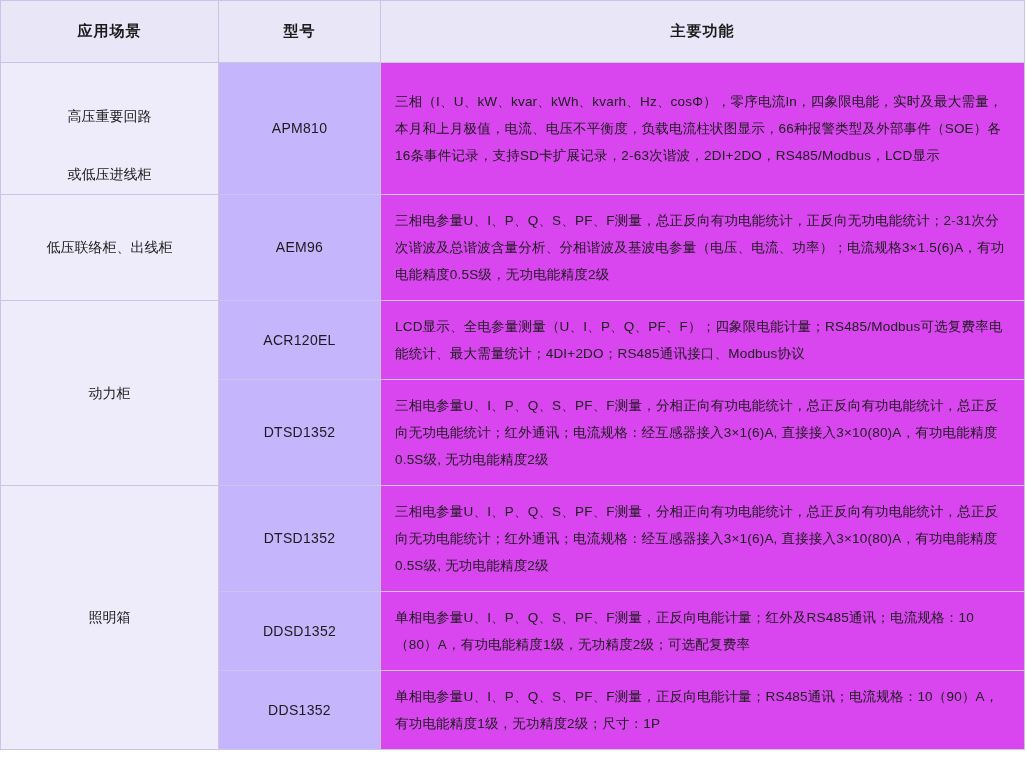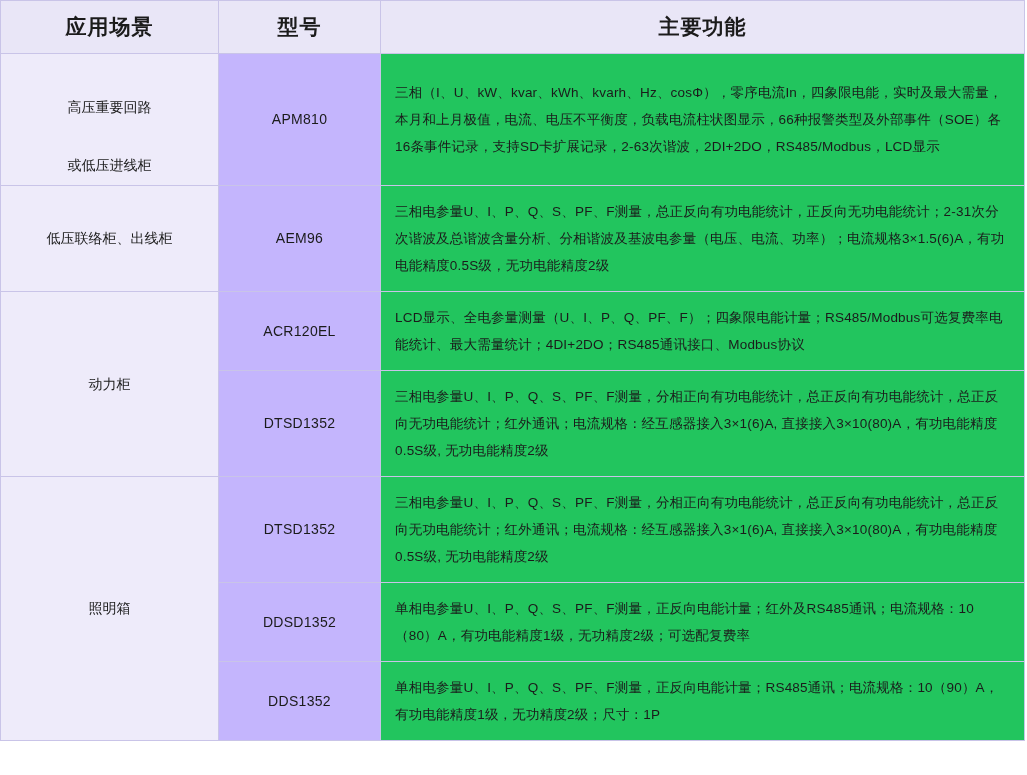--- a/index.html
+++ b/index.html
@@ -28,42 +28,42 @@
   table.spec col.c2 { width: 162px; }
   table.spec col.c3 { width: 644px; }
 
   table.spec th, table.spec td {
     border: 1px solid #c9c4e8;
     vertical-align: middle;
     box-sizing: border-box;
   }
   thead th {
     background: #e9e6f7;
-    font-size: 21px;
+    font-size: 15px;
     font-weight: bold;
     color: #1b1b1b;
     text-align: center;
     height: 44px;
-    padding: 12px 6px;
+    padding: 21px 6px;
     letter-spacing: 1px;
   }
   td.scene, td.model {
     background: #eeebfa;
     text-align: center;
     font-size: 14px;
     color: #1b1b1b;
     padding: 8px 6px;
     line-height: 1.75;
   }
   td.model {
     background: #c4b5fd;
     letter-spacing: 0.3px;
   }
   td.func {
-    background: #22c55e;
+    background: #d946ef;
     text-align: left;
     font-size: 13.5px;
     color: #1b1b1b;
     padding: 12px 14px 12px 14px;
     line-height: 2.0;
     letter-spacing: 0.2px;
   }
   .scene-label { display: block; margin-top: 33px; }
 </style>
 </head>

